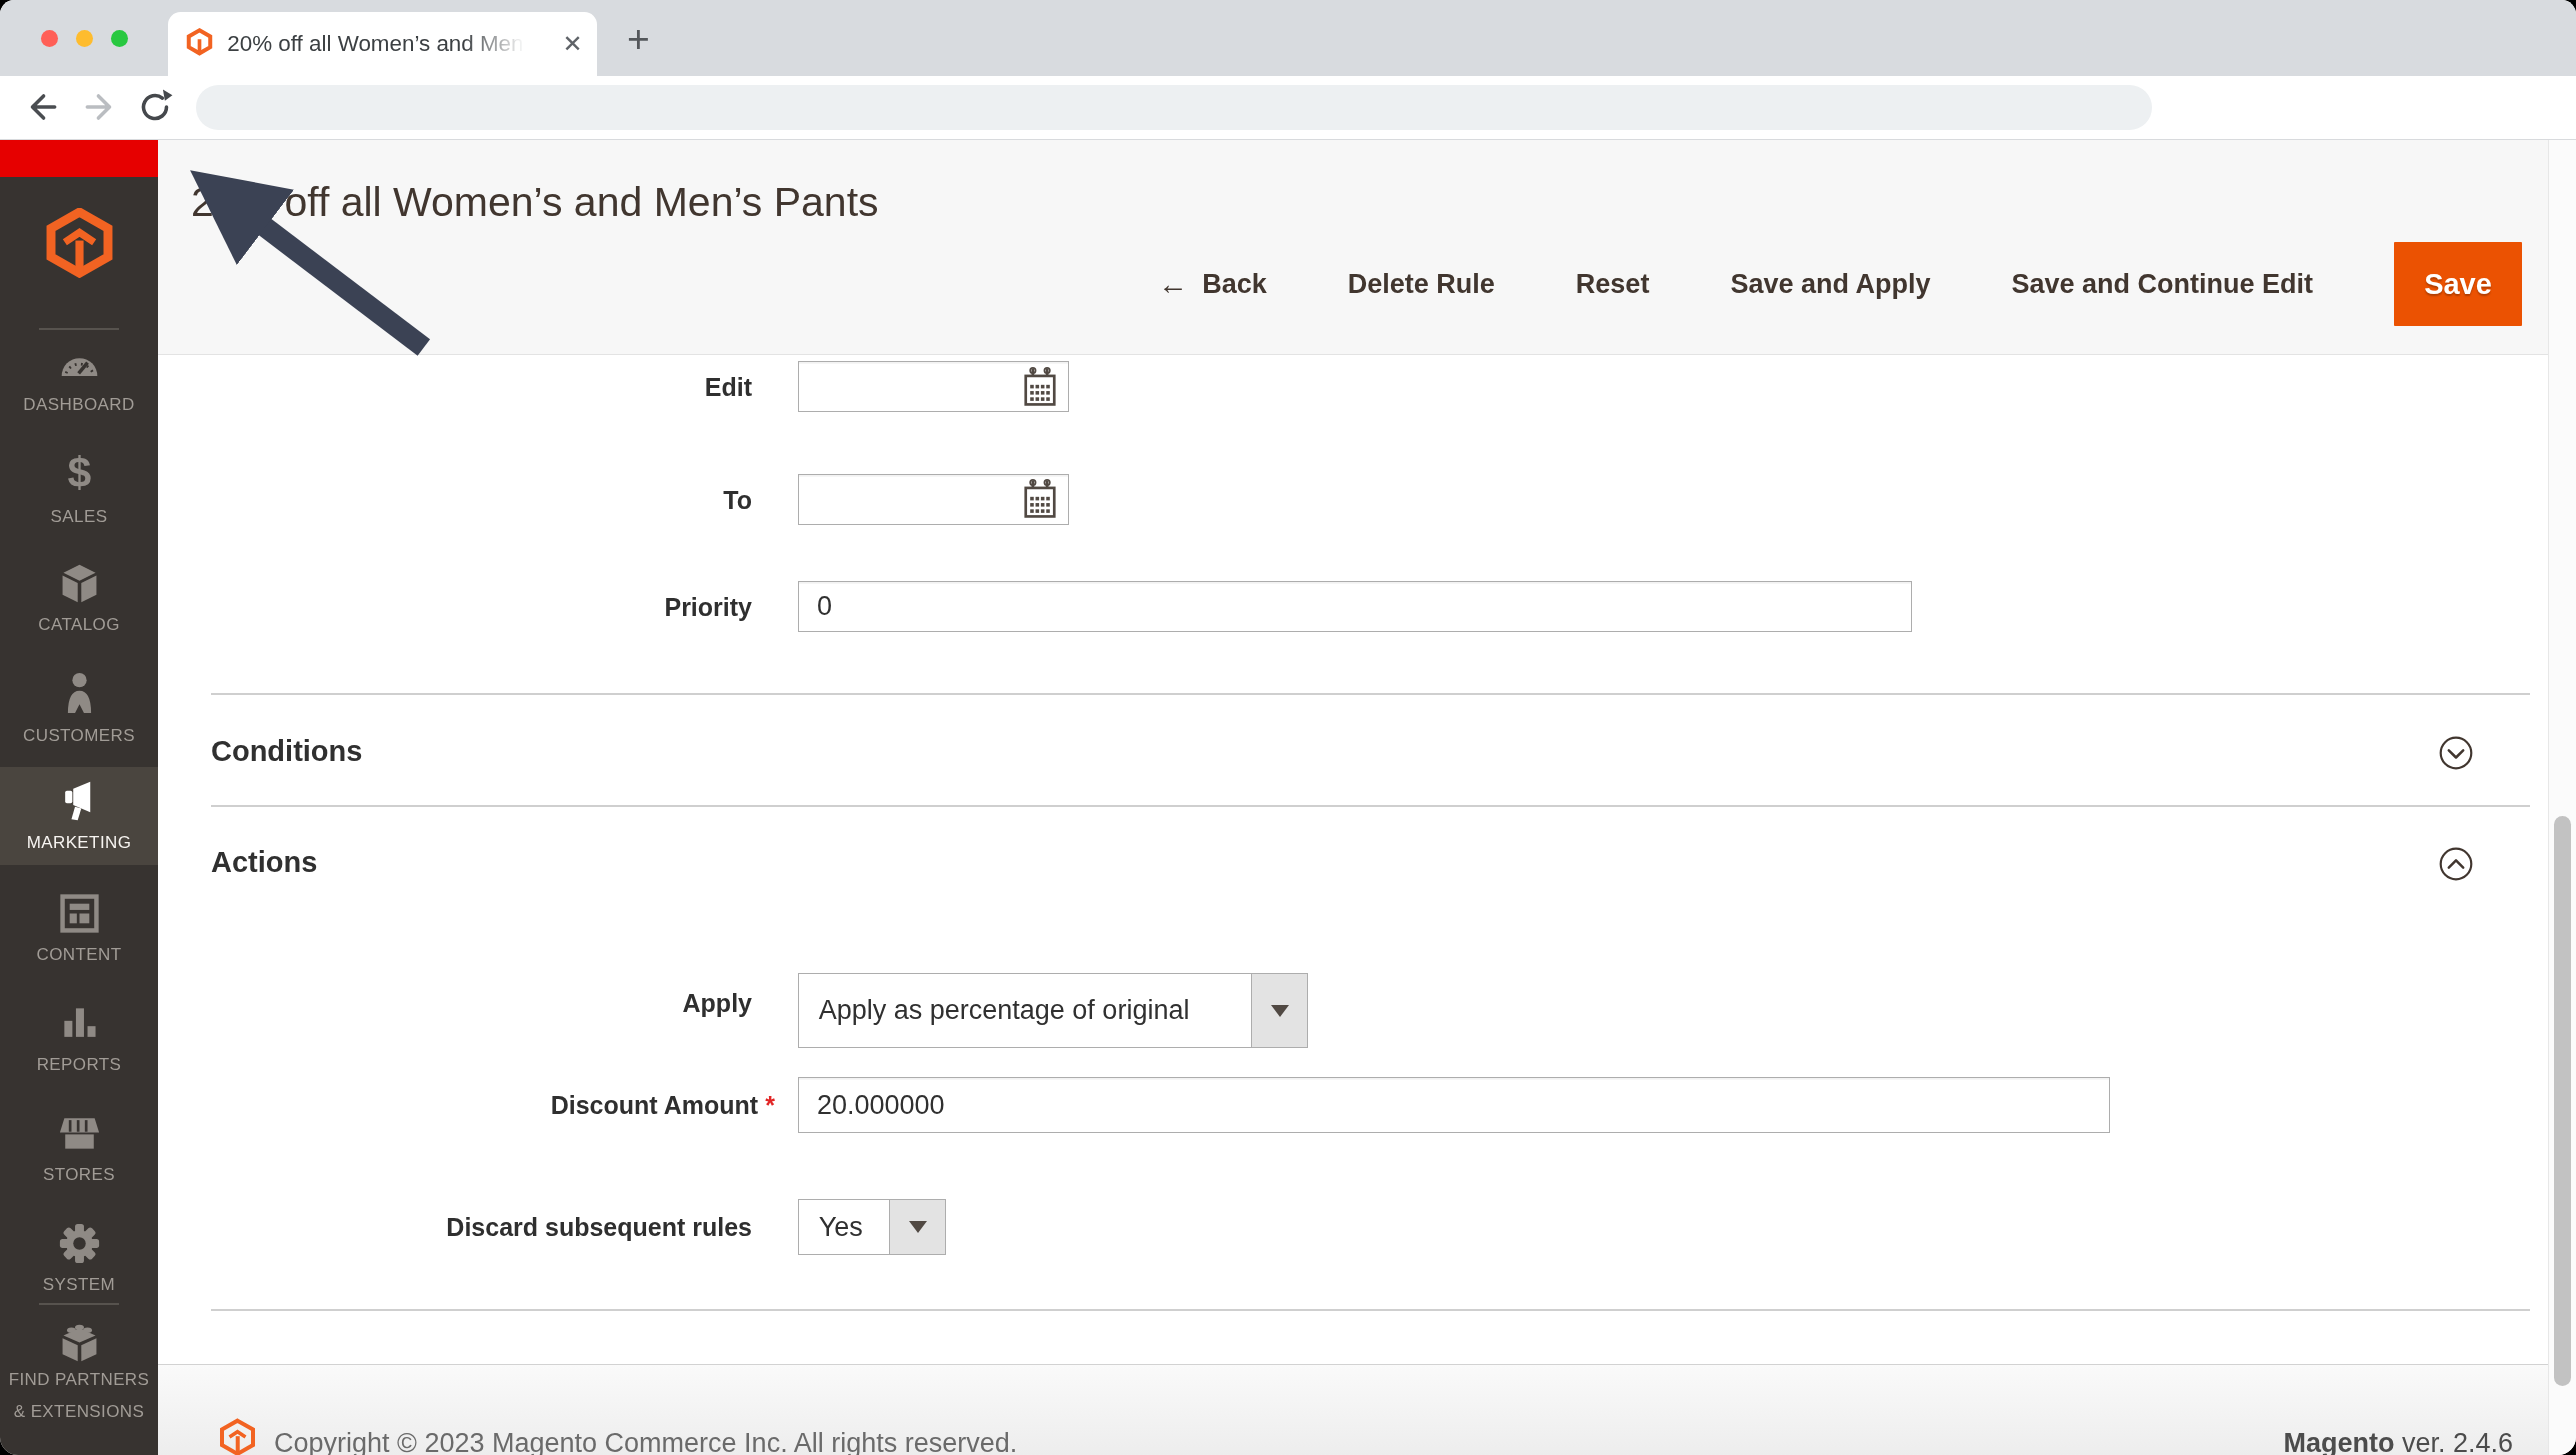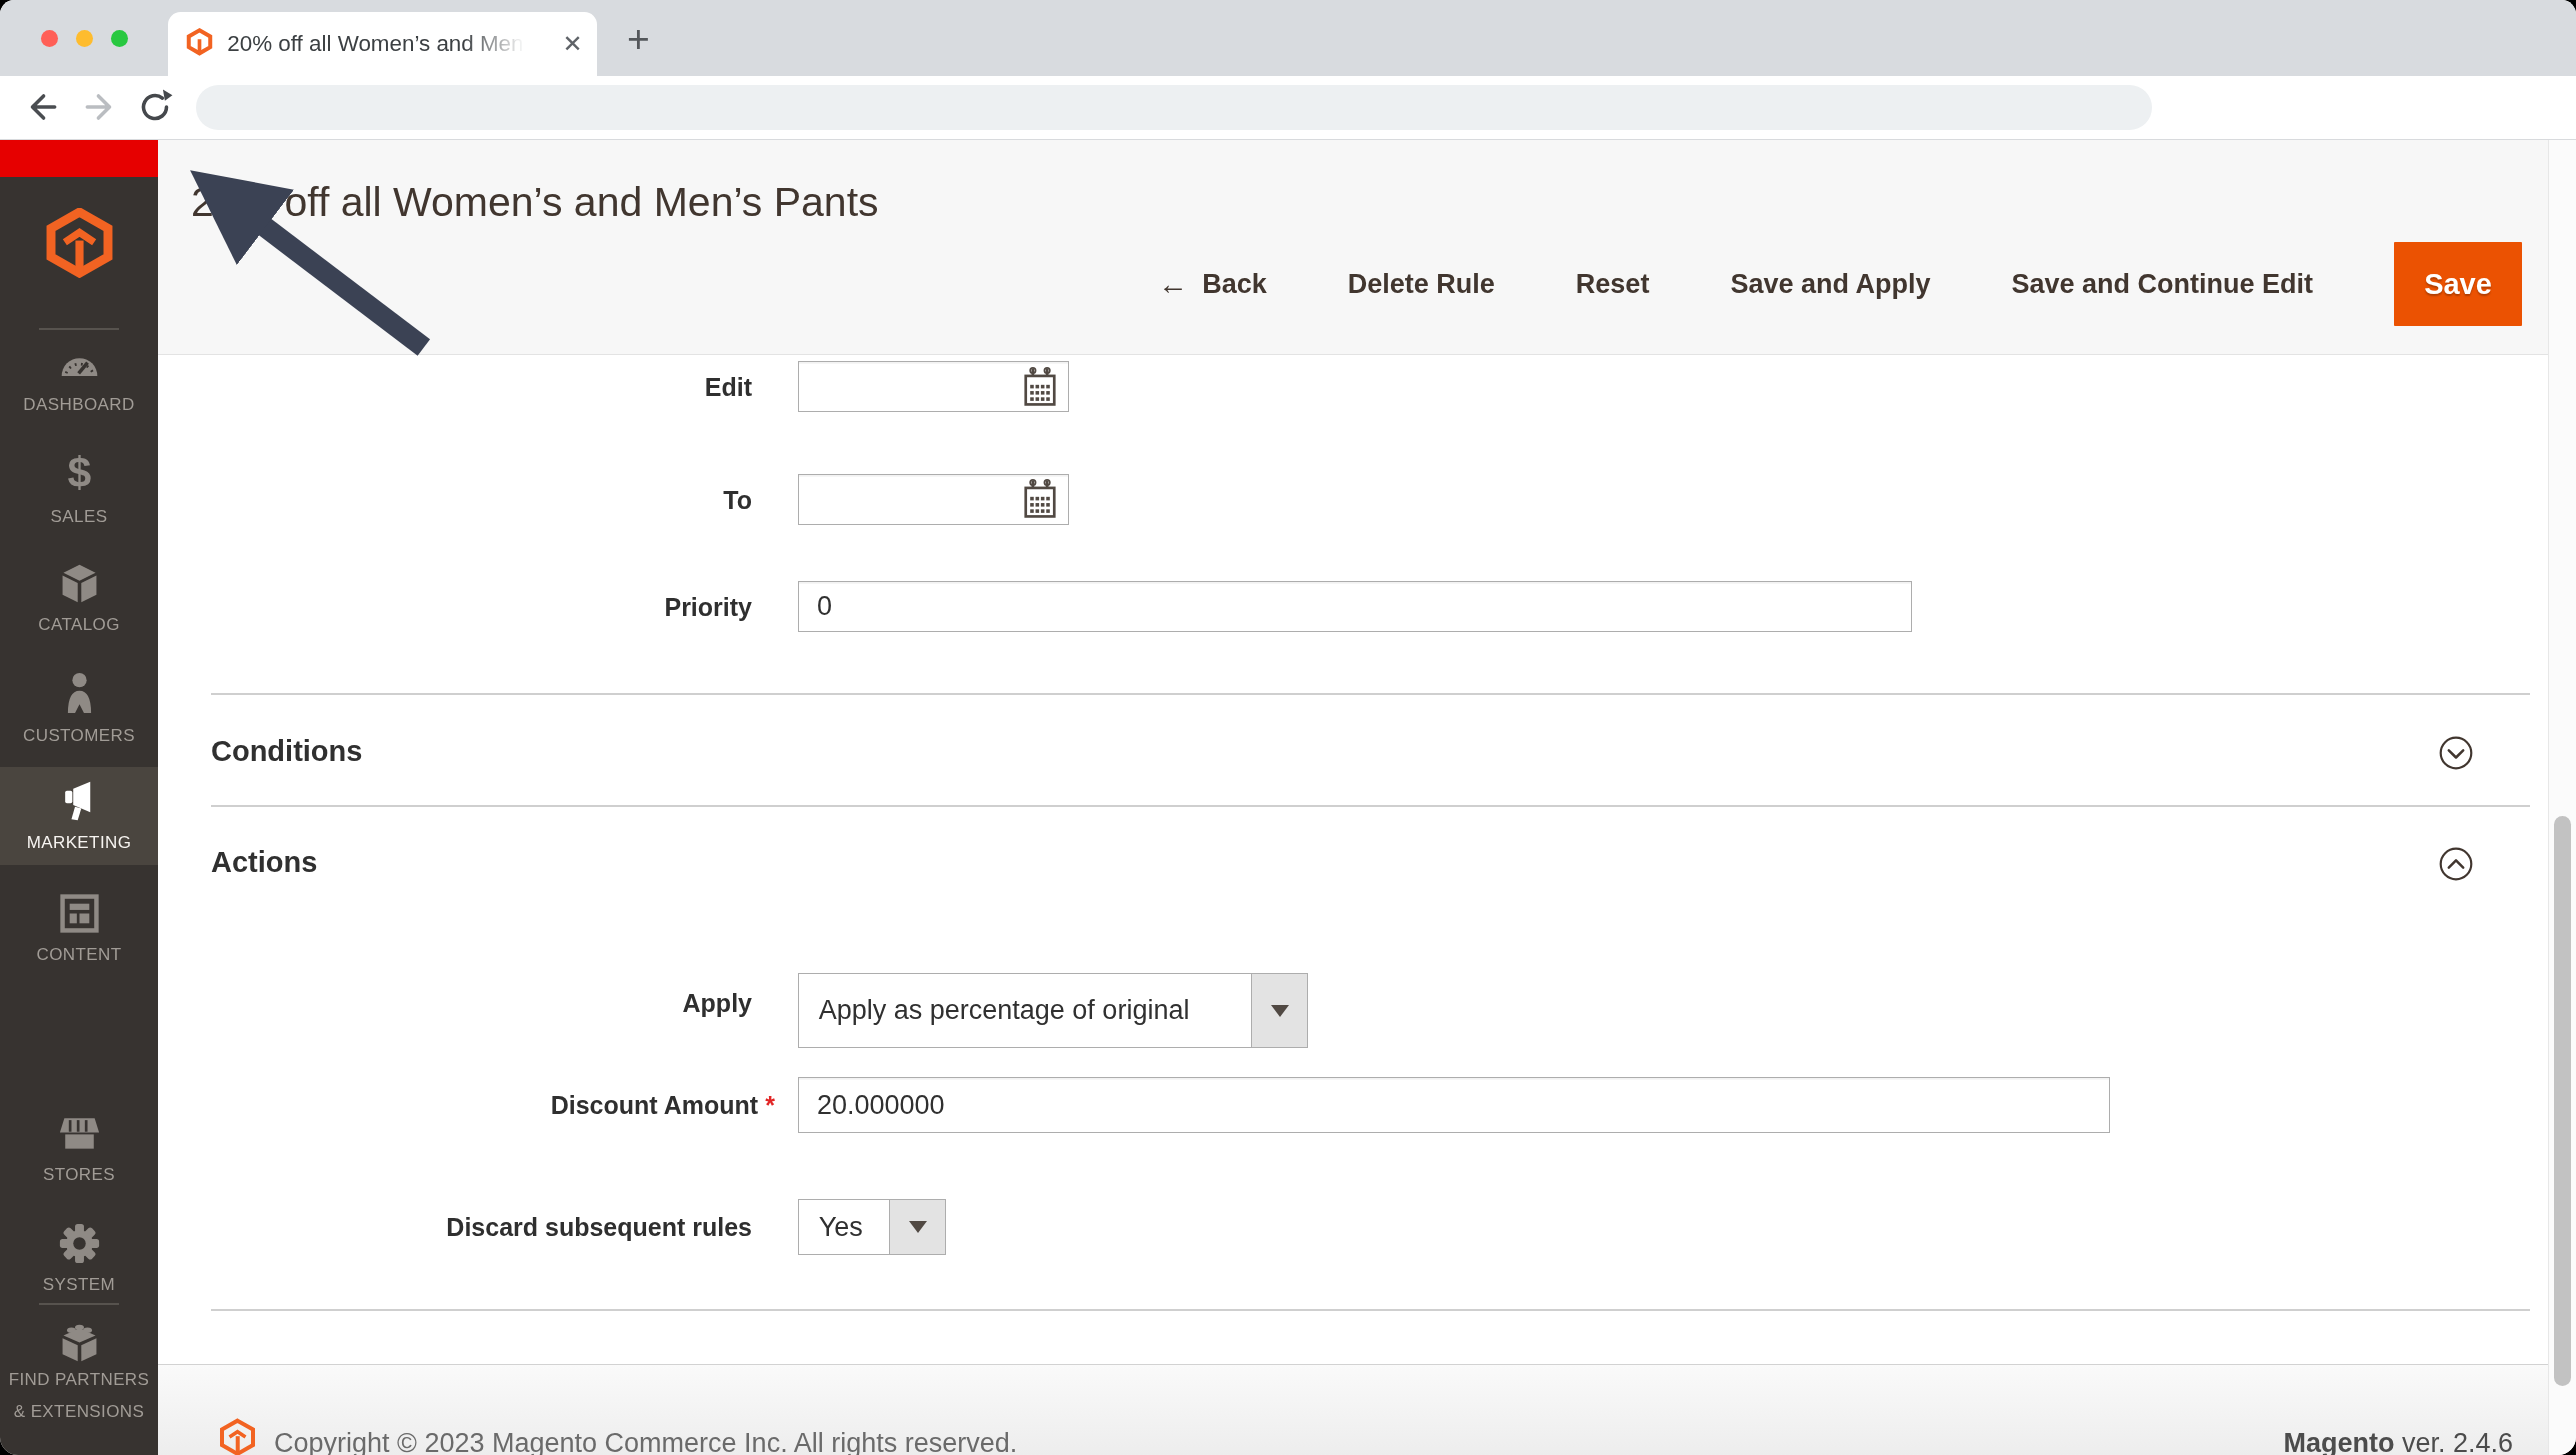--- a/index.html
+++ b/index.html
@@ -162,20 +162,28 @@
     <div class="nav-item" style="top:740px">
       <svg width="43" height="41" viewBox="0 0 46 46">
         <rect x="4" y="4" width="38" height="38" fill="none" stroke="#8f8a85" stroke-width="5"></rect>
         <rect class="ico" x="12" y="12" width="22" height="7"></rect>
         <rect class="ico" x="12" y="23" width="8" height="11"></rect>
         <rect class="ico" x="23" y="23" width="11" height="11"></rect>
       </svg>
       <span class="lbl">CONTENT</span>
     </div>
 
+    <div class="nav-item" style="top:850px">
+      <svg width="41" height="41" viewBox="0 0 46 46">
+        <rect class="ico" x="6" y="20" width="9" height="18"></rect>
+        <rect class="ico" x="19" y="6" width="9" height="32"></rect>
+        <rect class="ico" x="32" y="26" width="9" height="12"></rect>
+      </svg>
+      <span class="lbl">REPORTS</span>
+    </div>
 
     <div class="nav-item" style="top:960px">
       <svg width="43" height="41" viewBox="0 0 46 46">
         <polygon class="ico" points="6,6 40,6 45,22 1,22"></polygon>
         <rect x="11" y="8" width="3" height="13" fill="#373330"></rect>
         <rect x="20" y="8" width="3" height="13" fill="#373330"></rect>
         <rect x="29" y="8" width="3" height="13" fill="#373330"></rect>
         <rect class="ico" x="7" y="24" width="32" height="16"></rect>
       </svg>
       <span class="lbl">STORES</span>

